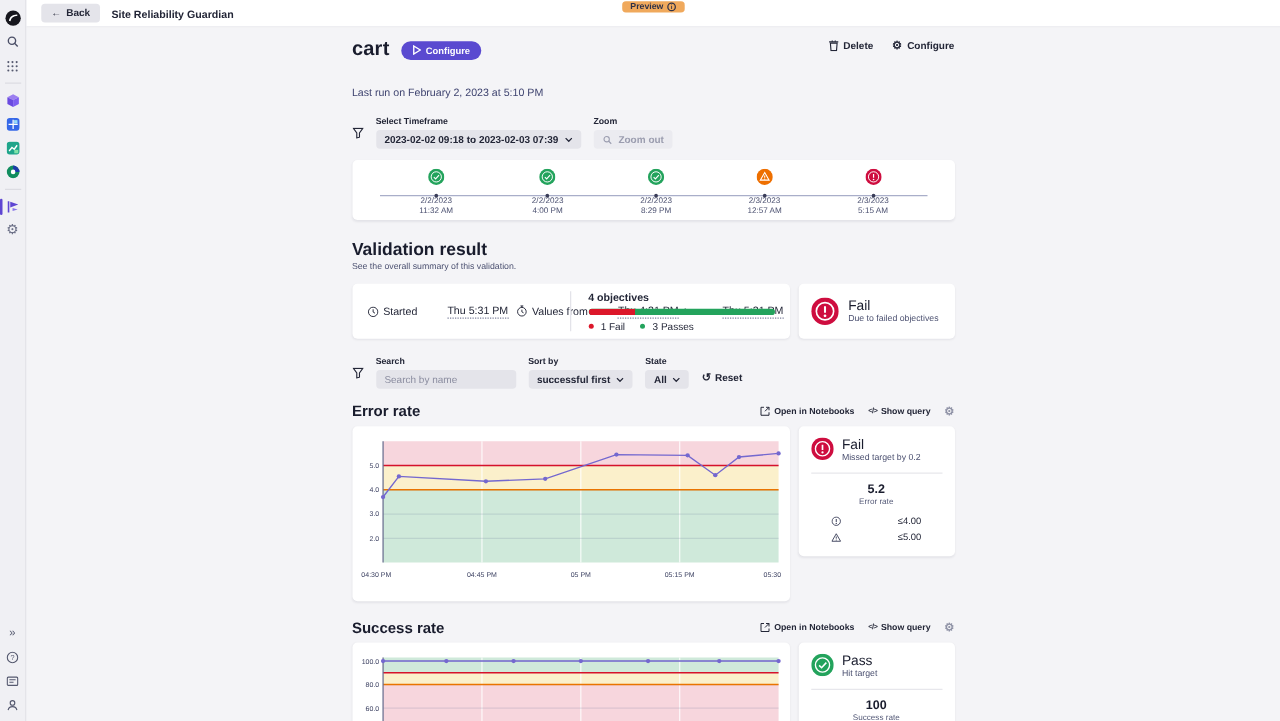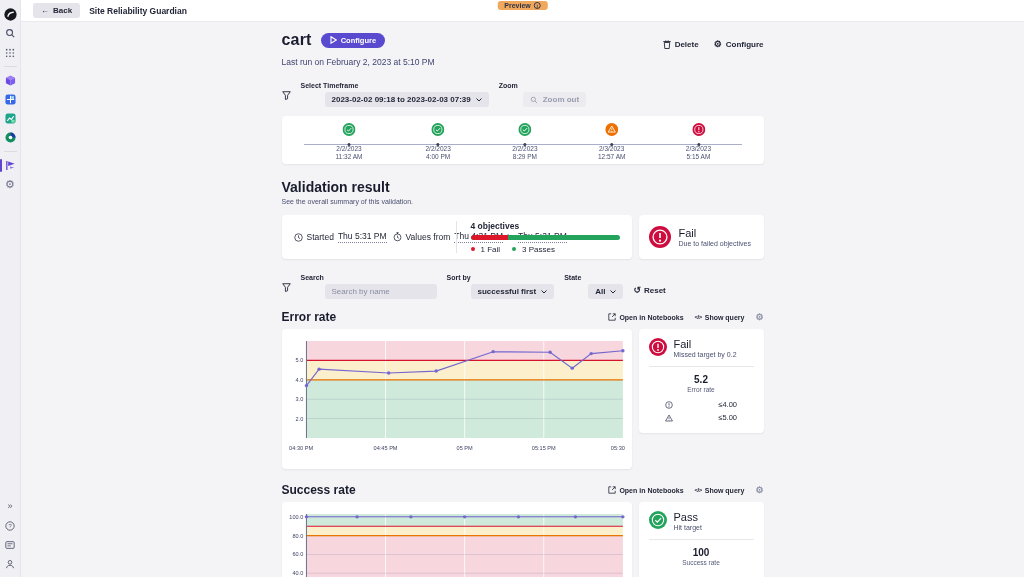--- a/index.html
+++ b/index.html
@@ -18,33 +18,33 @@
   .topbar { position: absolute; left: 21px; top: 0; right: 0; height: 22px; background: #fff; border-bottom: 1px solid #e9e9ee; display: flex; align-items: center; padding-left: 12px; gap: 9px; z-index: 4; }
   .back-btn { background: #e4e4ea; border: none; border-radius: 3px; padding: 3px 8px; font-size: 8px; font-weight: bold; color: #232637; display: inline-flex; align-items: center; gap: 4px; font-family: inherit; }
   .app-title { font-size: 8.5px; font-weight: bold; }
   .preview-badge { position: absolute; left: 50%; transform: translateX(-50%); top: 1px; background: #f0a95c; border-radius: 3px; font-size: 7px; font-weight: bold; color: #2e3148; padding: 1px 7px; display: flex; align-items: center; gap: 3px; }
   .info-dot { width: 7px; height: 7px; border: 1px solid #2e3148; border-radius: 50%; font-size: 5px; display: flex; align-items: center; justify-content: center; font-weight: bold; }
 
   
   .main { position: absolute; left: 21px; top: 22px; right: 0; bottom: 0; overflow: hidden; }
   .content { width: 482px; margin: 0 auto; padding-top: 9px; }
 
-  .header-row { display: flex; align-items: flex-end; justify-content: space-between; margin-bottom: 8px; }
+  .header-row { display: flex; align-items: flex-start; justify-content: space-between; margin-bottom: 20px; }
   .header-left { display: flex; align-items: center; gap: 9px; }
   .page-title { font-size: 16px; font-weight: bold; color: #191c2d; letter-spacing: 0.2px; }
   .validate-btn { background: #5a4ad0; color: #fff; border: none; border-radius: 9px; height: 15px; padding: 0 9px; font-size: 7.5px; font-weight: bold; display: inline-flex; align-items: center; gap: 4px; font-family: inherit; }
   .header-right { display: flex; align-items: center; gap: 15px; }
   .text-btn { background: none; border: none; font-size: 8px; font-weight: bold; color: #232637; display: inline-flex; align-items: center; gap: 4px; font-family: inherit; }
   .last-run { font-size: 8.5px; color: #3f4470; margin-bottom: 15px; }
 
   .controls-row { display: flex; align-items: flex-end; gap: 10px; margin-bottom: 9px; }
   .funnel-wrap { margin-bottom: 3px; }
   .ctrl-group { display: flex; flex-direction: column; gap: 3px; }
   .ctrl-label { font-size: 7px; font-weight: bold; color: #232637; }
-  .ctrl { background: #e4e4ea; border: none; border-radius: 3px; height: 15px; font-size: 8px; font-weight: bold; color: #232637; display: inline-flex; align-items: center; gap: 5px; padding: 0 7px; font-family: inherit; margin-left: 24px; }
+  .ctrl { background: #e4e4ea; border: none; border-radius: 3px; height: 15px; font-size: 8px; font-weight: bold; color: #232637; display: inline-flex; align-items: center; gap: 5px; padding: 0 7px; font-family: inherit; }
   .ctrl.disabled { background: #ebebf0; color: #9b9daf; }
   .ctrl input { background: transparent; border: none; outline: none; font-size: 8px; font-family: inherit; width: 85px; color: #232637; }
   .ctrl input::placeholder { color: #8b8da0; }
 
   .card { background: #fff; border-radius: 4px; box-shadow: 0 1px 2px rgba(20,20,40,0.07); }
 
   
   .timeline-card { position: relative; height: 48px; margin-bottom: 15px; }
   .timeline-line { position: absolute; left: 22px; right: 22px; top: 28px; height: 1px; background: #a9aec9; }
   .tl-event { position: absolute; top: 0; transform: translateX(-50%); display: flex; flex-direction: column; align-items: center; }
@@ -53,21 +53,21 @@
   .tl-label { margin-top: 9px; font-size: 6.5px; color: #4b5070; text-align: center; line-height: 1.3; }
 
   .section-title { font-size: 14px; font-weight: bold; color: #191c2d; margin: 14px 0 3px; }
   .section-sub { font-size: 7px; color: #4b5070; margin-bottom: 10px; }
 
   
   .summary-row { display: flex; gap: 7px; margin-bottom: 15px; }
   .summary-card { flex: 1; height: 44px; display: flex; align-items: center; padding: 0 12px; }
   .sum-col1 { display: flex; flex-direction: row; gap: 6px; width: 158px; }
   .sum-line { display: flex; align-items: center; gap: 4px; font-size: 8.5px; color: #232637; white-space: nowrap; }
-  .dotted-val { border-bottom: 1px dotted #7d819c; padding-bottom: 1px; }
+  .dotted-val { border-bottom: 1px dotted #7d819c; padding-bottom: 1px; margin-left: 20px; }
   .v-divider { width: 1px; align-self: stretch; background: #e3e3e9; margin: 6px 14px 6px 4px; }
   .sum-col2 { flex: 1; }
   .obj-label { font-size: 8.5px; font-weight: bold; }
   .obj-bar { height: 5px; border-radius: 3px; background: #23a35c; margin: 4px 0 5px; overflow: hidden; display: flex; }
   .obj-bar-fail { height: 100%; background: #dc172a; border-radius: 3px 0 0 3px; }
   .legend { display: flex; gap: 12px; font-size: 8px; color: #232637; }
   .legend span { display: inline-flex; align-items: center; gap: 6px; }
   .dot { width: 4px; height: 4px; border-radius: 50%; display: inline-block; }
   .dot.red { background: #dc172a; } .dot.green { background: #23a35c; }
 

